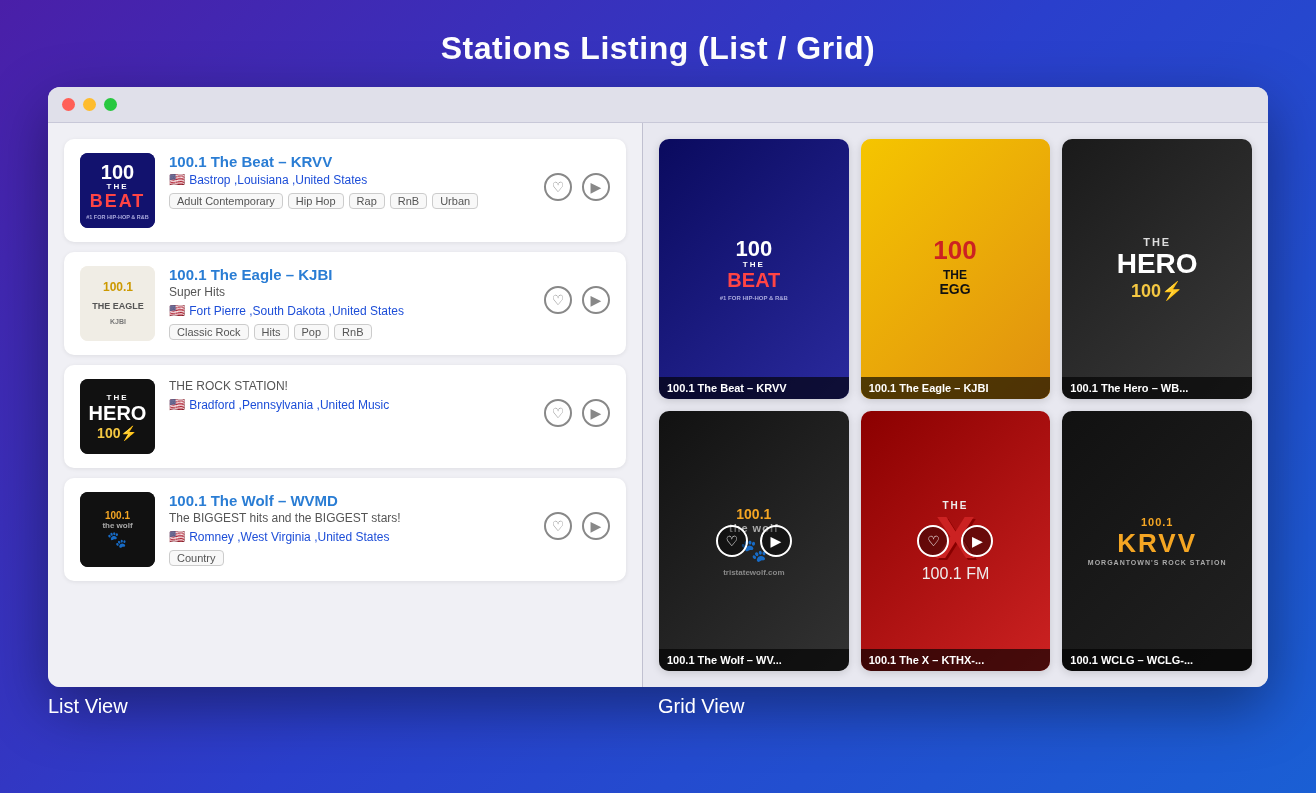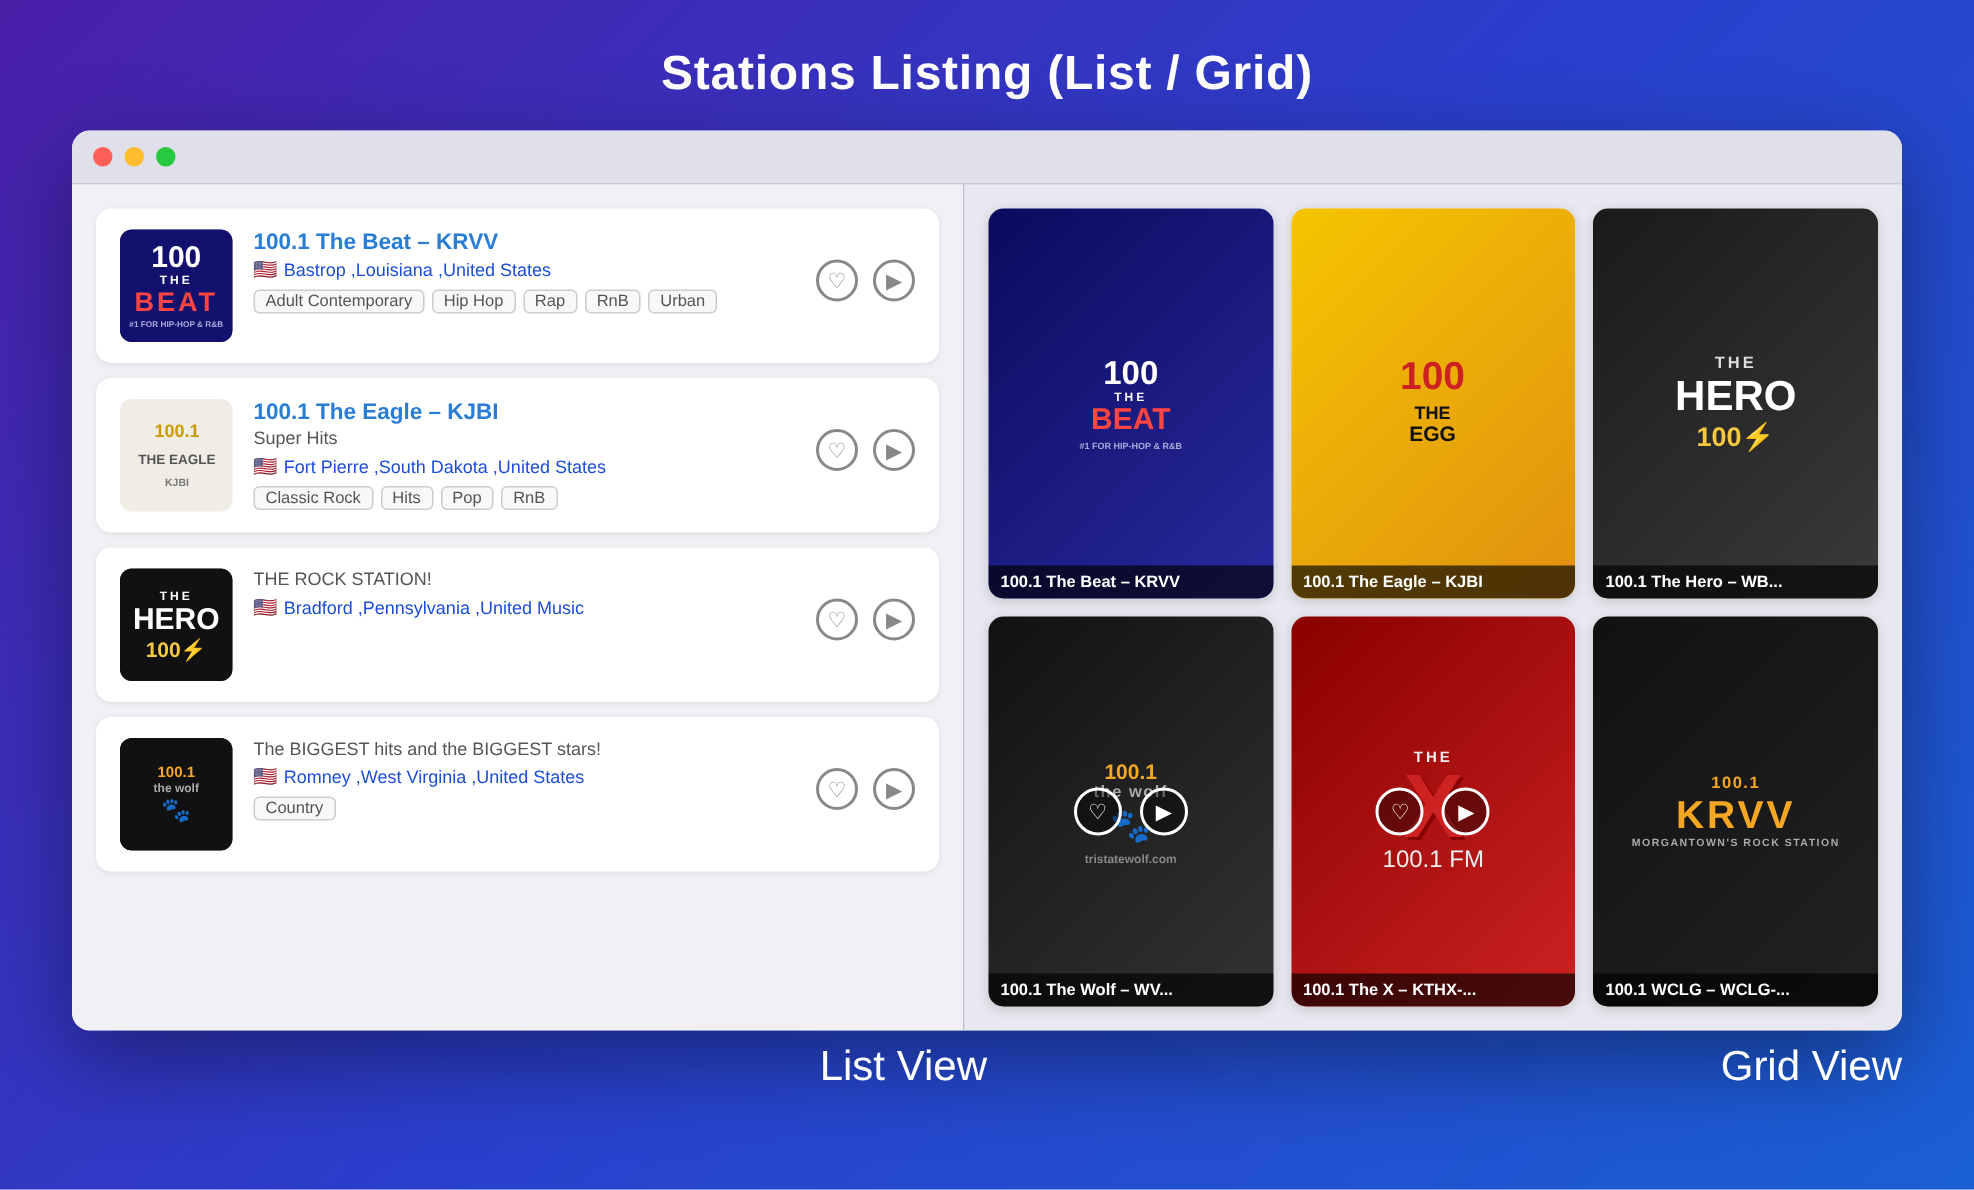--- a/index.html
+++ b/index.html
@@ -243,23 +243,23 @@
     .gc-wclg { background: linear-gradient(135deg, #111, #222); }
 
     
     .view-labels {
       display: flex;
       width: 1220px;
       margin-top: 8px;
     }
     .view-label {
       flex: 1;
-      text-align: right;
-      color: white;
-      font-size: 28px;
+      text-align: left;
+      color: white;
+      font-size: 20px;
       font-weight: 400;
     }
 
     
     .beat-logo {
       background: #12126e;
       display: flex;
       flex-direction: column;
       align-items: center;
       justify-content: center;
@@ -427,20 +427,21 @@
 
       <div class="station-card">
         <div class="station-logo logo-wolf">
           <div class="wolf-logo">
             <div style="font-size:10px;font-weight:900;color:#f5a623">100.1</div>
             <div style="font-size:8px;color:#aaa">the wolf</div>
             <div style="font-size:16px">🐾</div>
           </div>
         </div>
         <div class="station-info">
+          <div class="station-name">100.1 The Wolf – WVMD</div>
           <div class="station-tagline">The BIGGEST hits and the BIGGEST stars!</div>
           <div class="station-location">
             <span class="flag">🇺🇸</span>
             <span class="location-text">Romney ,West Virginia ,United States</span>
           </div>
           <div class="tags">
             <span class="tag">Country</span>
           </div>
         </div>
         <div class="station-actions">

